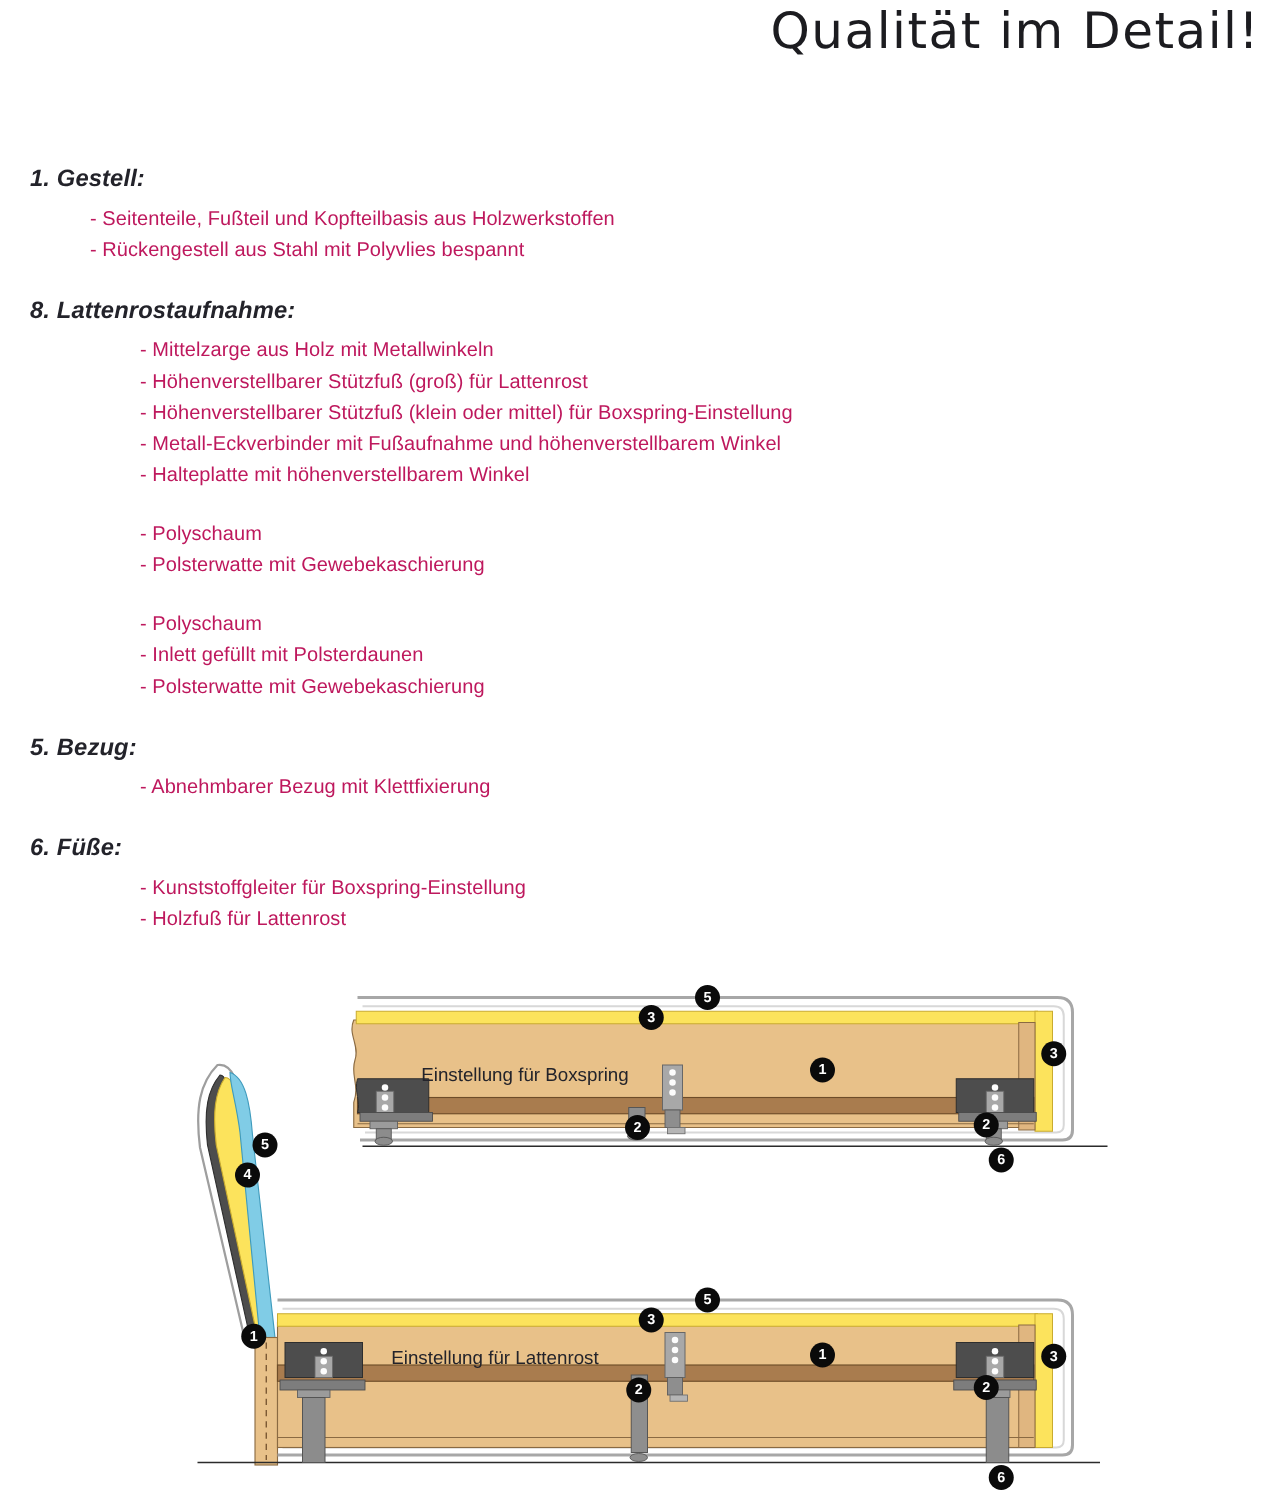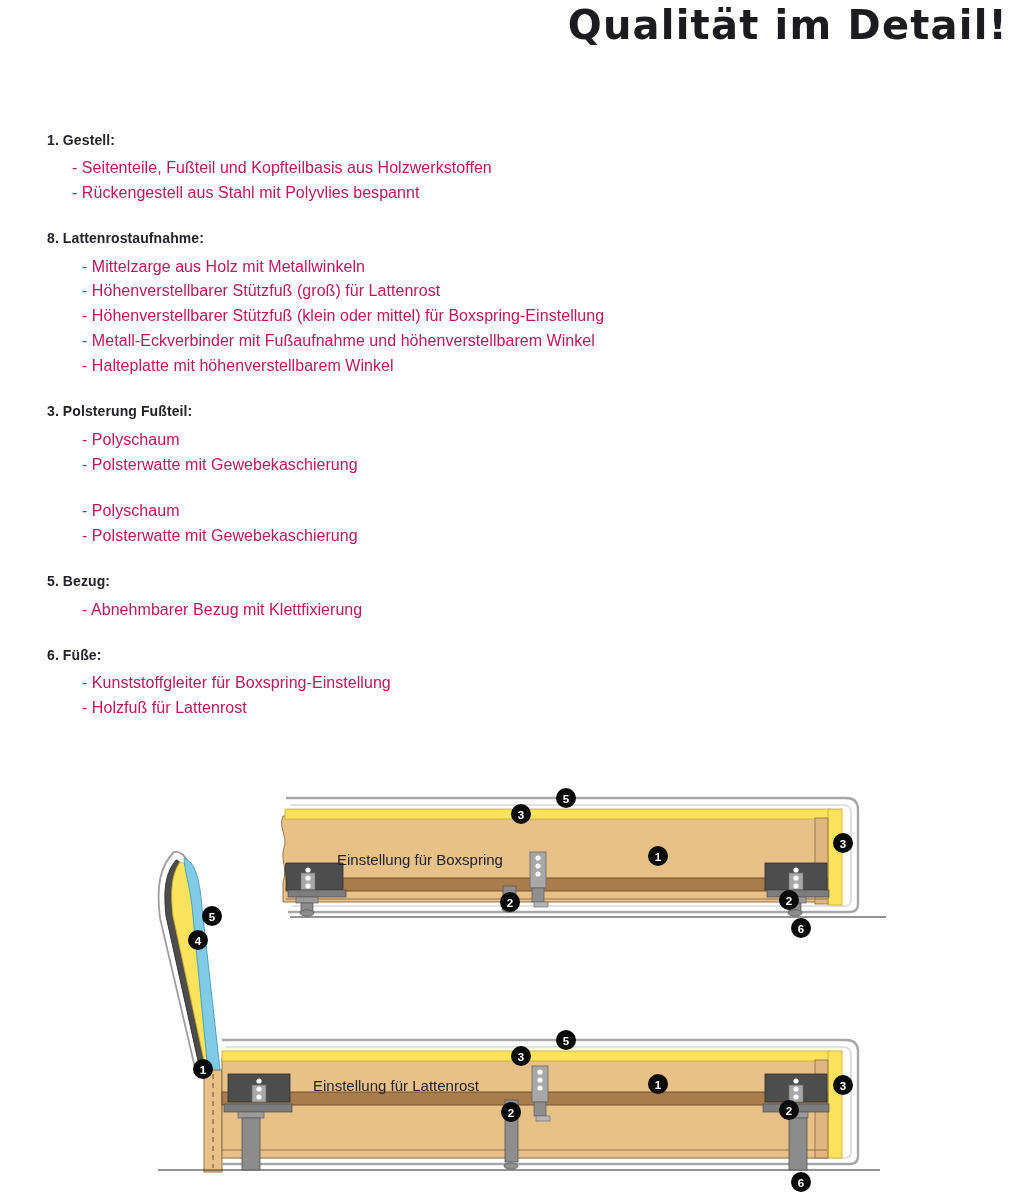--- a/index.html
+++ b/index.html
@@ -17,56 +17,57 @@
     overflow: hidden;
   }
 
   
   .page-title {
     position: absolute;
     top: 2px;
     right: 18px;
     font-family: "DejaVu Sans", sans-serif;
     font-size: 40px;
-    font-weight: 700;
+    font-weight: 400;
     letter-spacing: 1.2px;
     color: #1c1c20;
     white-space: nowrap;
   }
 
   
   .spec-list {
     position: absolute;
     top: 130px;
     left: 0;
     width: 1026px;
   }
   .spec-section {
     margin-bottom: 22px;
   }
   .spec-heading {
-    font-size: 14px;
+    font-size: 19px;
+    font-style: italic;
     font-weight: 700;
     color: #23232a;
-    margin-left: 47px;
+    margin-left: 24px;
     letter-spacing: 0.1px;
     line-height: 1.45;
   }
   .spec-items {
     margin-top: 6px;
   }
   .spec-item {
     font-size: 16px;
     color: #be185d;
     line-height: 1.56;
     letter-spacing: 0.05px;
     white-space: nowrap;
   }
   .indent-near .spec-item { margin-left: 72px; }
-  .indent-far  .spec-item { margin-left: 82px; }
+  .indent-far  .spec-item { margin-left: 112px; }
 
   
   .diagram-wrap {
     position: absolute;
     left: 0;
     top: 778px;
     width: 1026px;
     height: 422px;
   }
   .diagram-wrap svg { display: block; }
@@ -104,30 +105,30 @@
     <div class="spec-items">
       <div class="spec-item">- Mittelzarge aus Holz mit Metallwinkeln</div>
       <div class="spec-item">- Höhenverstellbarer Stützfuß (groß) für Lattenrost</div>
       <div class="spec-item">- Höhenverstellbarer Stützfuß (klein oder mittel) für Boxspring-Einstellung</div>
       <div class="spec-item">- Metall-Eckverbinder mit Fußaufnahme und höhenverstellbarem Winkel</div>
       <div class="spec-item">- Halteplatte mit höhenverstellbarem Winkel</div>
     </div>
   </div>
 
   <div class="spec-section indent-far">
-    <div class="spec-heading">3. Polsterung Fußteil:</div>
     <div class="spec-items">
       <div class="spec-item">- Polyschaum</div>
       <div class="spec-item">- Polsterwatte mit Gewebekaschierung</div>
     </div>
   </div>
 
   <div class="spec-section indent-far">
     <div class="spec-items">
       <div class="spec-item">- Polyschaum</div>
+      <div class="spec-item">- Inlett gefüllt mit Polsterdaunen</div>
       <div class="spec-item">- Polsterwatte mit Gewebekaschierung</div>
     </div>
   </div>
 
   <div class="spec-section indent-far">
     <div class="spec-heading">5. Bezug:</div>
     <div class="spec-items">
       <div class="spec-item">-  Abnehmbarer Bezug mit Klettfixierung</div>
     </div>
   </div>

